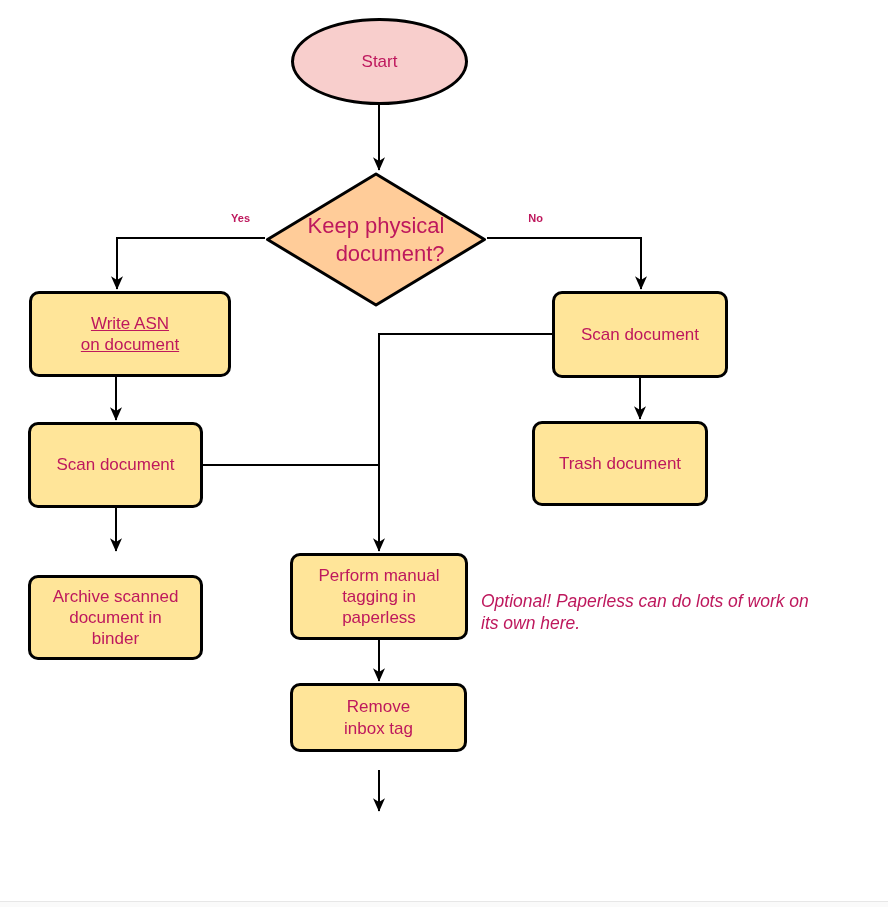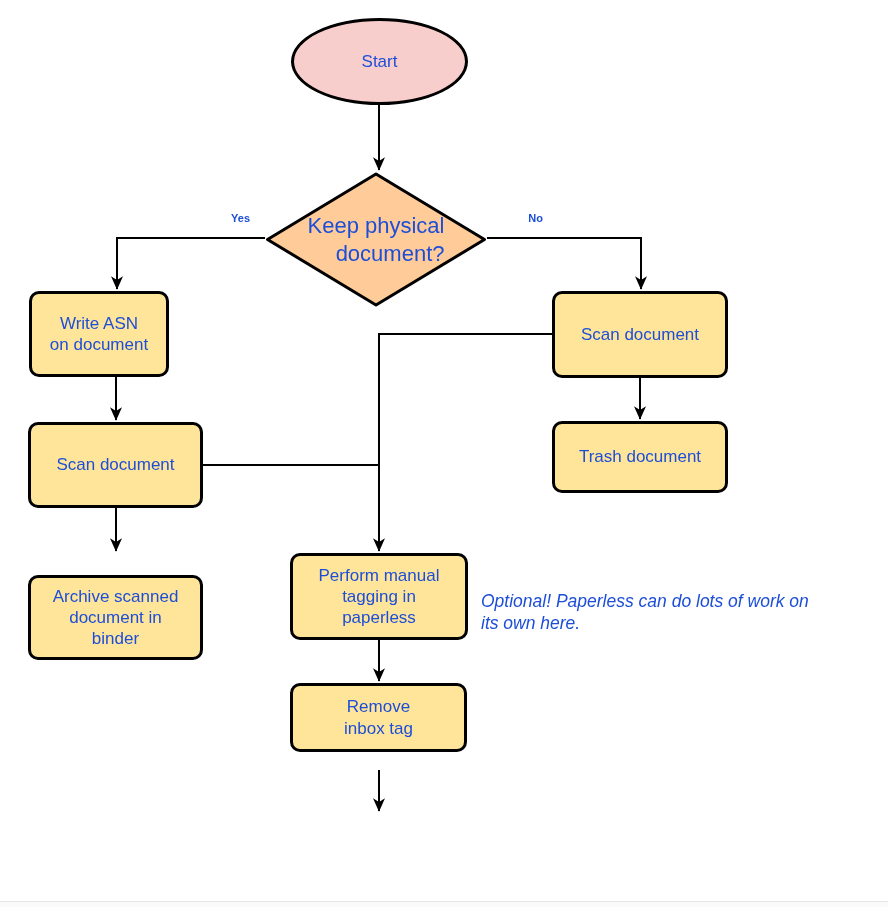--- a/index.html
+++ b/index.html
@@ -3,21 +3,21 @@
 <meta charset="utf-8">
 <style>
   html, body { margin: 0; padding: 0; background: #ffffff; }
   #canvas {
     position: relative;
     width: 888px;
     height: 907px;
     background: #ffffff;
     overflow: hidden;
     font-family: "Liberation Sans", sans-serif;
-    color: #1d4ed8;
+    color: #be185d;
   }
   #edges { position: absolute; left: 0; top: 0; width: 888px; height: 907px; }
   .node {
     position: absolute;
     box-sizing: border-box;
     display: flex;
     align-items: center;
     justify-content: center;
     text-align: center;
     font-size: 17px;
@@ -83,32 +83,32 @@
   <div class="node terminal" style="left: 291px; top: 18px; width: 177px; height: 87px; background-color: rgb(248, 206, 204);">Start</div>
 
   <div class="decision-wrap" style="left:265px; top:172px; width:222px; height:135px;">
     <svg width="222" height="135" viewBox="0 0 222 135">
       <polygon points="111,2 219.5,67.5 111,133 2.5,67.5" stroke="#000" stroke-width="3" stroke-linejoin="round" fill="#ffcc99"></polygon>
     </svg>
     <div class="decision-label">Keep physical
 document?</div>
   </div>
 
-  <div class="node process" style="left: 29px; top: 291px; width: 140px; height: 86px; background-color: rgb(255, 229, 153);">Write ASN
+  <div class="node process" style="left: 29px; top: 291px; width: 202px; height: 86px; background-color: rgb(255, 229, 153); text-decoration: underline;">Write ASN
 on document</div>
 
   <div class="node process" style="left: 28px; top: 422px; width: 175px; height: 86px; background-color: rgb(255, 229, 153);">Scan document</div>
 
   <div class="node process" style="left: 28px; top: 553px; width: 175px; height: 85px; background-color: rgb(255, 229, 153); margin-top: 22px;">Archive scanned
 document in
 binder</div>
 
   <div class="node process" style="left: 552px; top: 291px; width: 176px; height: 87px; background-color: rgb(255, 229, 153);">Scan document</div>
 
-  <div class="node process" style="left: 552px; top: 421px; width: 176px; height: 72px; background-color: rgb(255, 229, 153);">Trash document</div>
+  <div class="node process" style="left: 532px; top: 421px; width: 176px; height: 85px; background-color: rgb(255, 229, 153);">Trash document</div>
 
   <div class="node process" style="left: 290px; top: 553px; width: 178px; height: 87px; background-color: rgb(255, 229, 153);">Perform manual
 tagging in
 paperless</div>
 
   <div class="node process" style="left: 290px; top: 683px; width: 177px; height: 69px; background-color: rgb(255, 229, 153);">Remove
 inbox tag</div>
 
 
   <div class="edge-label" style="left:206px; top:212px;">Yes</div>

